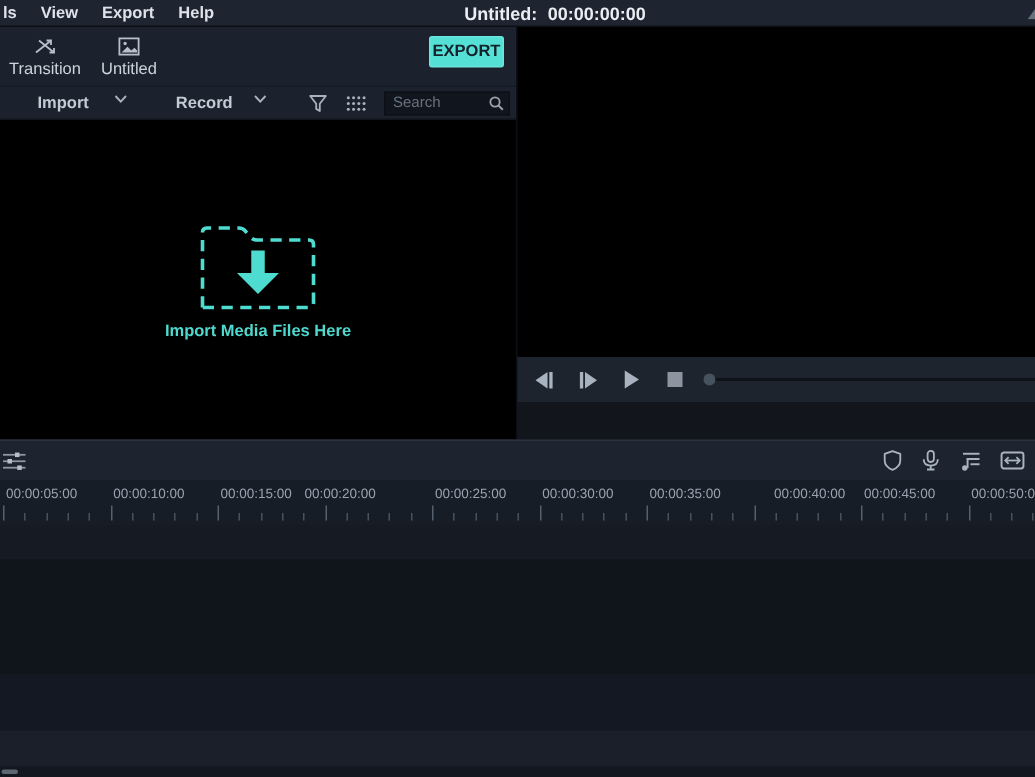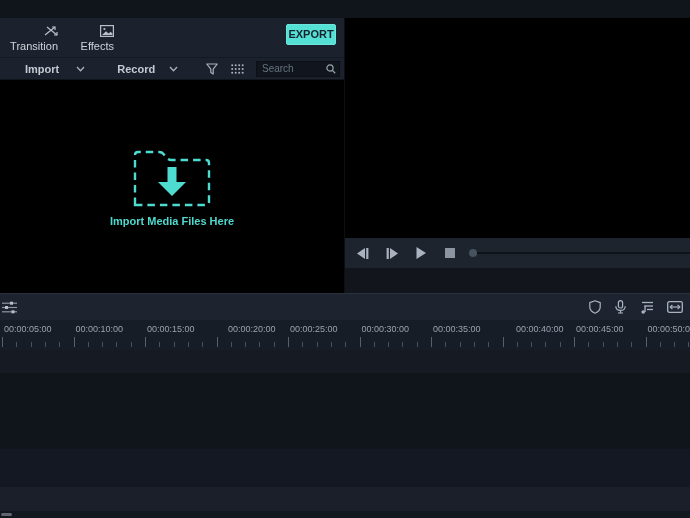--- a/index.html
+++ b/index.html
@@ -32,37 +32,37 @@
   .left-panel {
     position:absolute; top:18px; left:0; width:345px; height:275px;
     background:#151b25; border-right:1px solid #0b0f15;
     display:flex; flex-direction:column;
   }
   .tabbar {
     height:39px; background:#1b222d; position:relative;
     display:flex; align-items:center; padding-left:2px; flex:none;
   }
   .tab {
-    width:56px; display:flex; flex-direction:column; align-items:flex-end;
+    width:56px; display:flex; flex-direction:column; align-items:center;
     gap:3px; cursor:pointer; padding-top:2px;
   }
   .tab .lbl { font-size:11px; color:#cdd4db; }
   .tab svg { display:block; }
   .export-btn {
     position:absolute; right:8px; top:6px; width:50px; height:21px;
     background:#55e0d5; border:1px solid #6ae6dc; border-radius:2px;
     font-family:"Liberation Sans",sans-serif; font-size:11px; font-weight:700;
     color:#16212d; text-align:center; line-height:19px; cursor:pointer;
   }
   .import-row {
     height:23px; background:#1b222d; flex:none;
     border-top:1px solid #141a22; border-bottom:1px solid #10151c;
     display:flex; align-items:center;
   }
-  .dd { display:flex; align-items:center; cursor:pointer; }
+  .dd { display:flex; align-items:flex-start; cursor:pointer; }
   .dd .lbl { font-size:11px; font-weight:700; color:#c3cad2; }
   .dd-import { margin-left:25px; }
   .dd-import .chev { margin-left:17px; }
   .dd-record { margin-left:32px; }
   .dd-record .chev { margin-left:14px; }
   .row-spacer { flex:1; }
   .icon-btn { display:flex; align-items:center; justify-content:center; cursor:pointer; }
   .searchbox {
     width:84px; height:16px; margin:0 4px 0 12px; background:#11161e;
     border:1px solid #0c1016; display:flex; align-items:center; padding:0 3px 0 5px;
@@ -123,20 +123,30 @@
     position:absolute; left:1px; top:2px; width:11px; height:3px;
     background:#5d6672; border-radius:2px; cursor:pointer;
   }
   svg { overflow:visible; }
 </style>
 </head>
 <body>
 
 <div id="root">
 
+  <div class="menubar">
+    <span class="menu-item">ls</span>
+    <span class="menu-item">View</span>
+    <span class="menu-item">Export</span>
+    <span class="menu-item">Help</span>
+    <div class="win-title">
+      <span>Untitled:</span><span class="tc">00:00:00:00</span>
+    </div>
+    <span class="trunc-glyph"></span>
+  </div>
 
   <div class="left-panel">
 
     <div class="tabbar">
       <div class="tab">
         <svg width="14" height="12" viewBox="0 0 14 12">
           <g stroke="#b7c0ca" stroke-width="1.2" fill="none">
             <path d="M1,10 L11,2"></path>
               <path d="M3,2 L13,10"></path>
             <path d="M8,2 L11,2 L11,5" stroke-linejoin="miter"></path>
@@ -144,21 +154,21 @@
           </g>
         </svg>
         <span class="lbl">Transition</span>
       </div>
       <div class="tab">
         <svg width="14" height="12" viewBox="0 0 14 12">
           <rect x="0.6" y="0.6" width="12.8" height="10.8" fill="none" stroke="#b7c0ca" stroke-width="1.2"></rect>
           <circle cx="4.4" cy="4" r="1.1" fill="#b7c0ca"></circle>
           <path d="M2,10 L6,6.2 L8.6,8.6 L10.6,6.8 L12.4,8.6 L12.4,10 Z" fill="#b7c0ca"></path>
         </svg>
-        <span class="lbl">Effects</span>
+        <span class="lbl">Untitled</span>
       </div>
       <button class="export-btn">EXPORT</button>
     </div>
 
     <div class="import-row">
       <div class="dd dd-import">
         <span class="lbl">Import</span>
         <svg class="chev" width="9" height="6" viewBox="0 0 9 6">
           <path d="M1,1 L4.5,4.7 L8,1" fill="none" stroke="#aab3bd" stroke-width="1.3"></path>
         </svg>
@@ -312,21 +322,21 @@
       <div class="tick" style="left: 102.1px;"></div>
       <div class="tick" style="left: 116.4px;"></div>
       <div class="tick" style="left: 130.7px;"></div>
       <div class="tick major" style="left: 145px;"></div>
       <div class="tick-label" style="left: 147px;">00:00:15:00</div>
       <div class="tick" style="left: 159.3px;"></div>
       <div class="tick" style="left: 173.6px;"></div>
       <div class="tick" style="left: 187.9px;"></div>
       <div class="tick" style="left: 202.2px;"></div>
       <div class="tick major" style="left: 216.5px;"></div>
-      <div class="tick-label" style="left: 228px;">00:00:20:00</div>
+      <div class="tick-label" style="left: 203px;">00:00:20:00</div>
       <div class="tick" style="left: 230.8px;"></div>
       <div class="tick" style="left: 245.1px;"></div>
       <div class="tick" style="left: 259.4px;"></div>
       <div class="tick" style="left: 273.7px;"></div>
       <div class="tick major" style="left: 288px;"></div>
       <div class="tick-label" style="left: 290px;">00:00:25:00</div>
       <div class="tick" style="left: 302.3px;"></div>
       <div class="tick" style="left: 316.6px;"></div>
       <div class="tick" style="left: 330.9px;"></div>
       <div class="tick" style="left: 345.2px;"></div>

